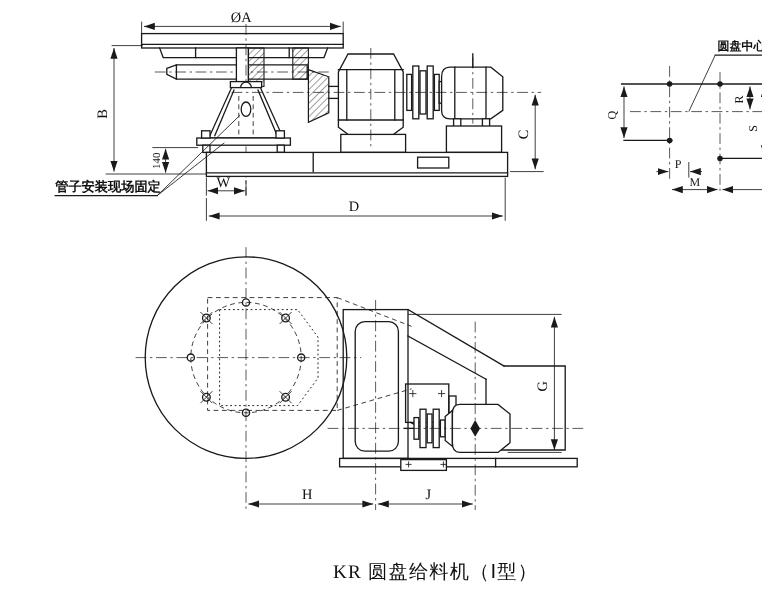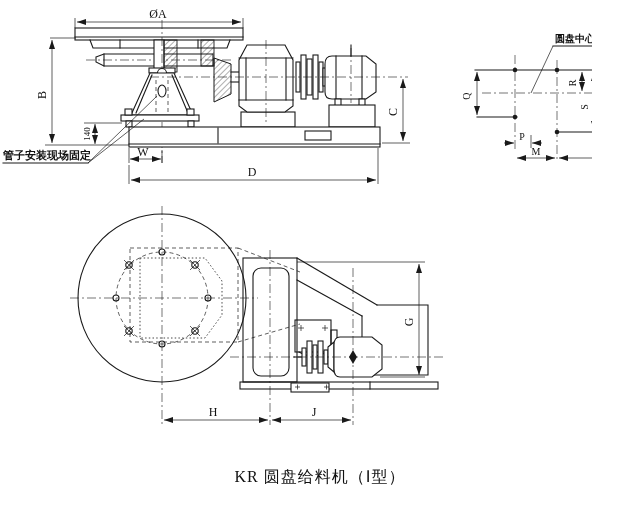--- a/index.html
+++ b/index.html
@@ -1,16 +1,16 @@
 <!DOCTYPE html>
 <html><head>
 <meta charset="utf-8">
 <style>
   html,body{margin:0;padding:0;background:#ffffff;}
-  .page{width:592px;height:508px;position:relative;background:#ffffff;overflow:hidden;}
+  .page{width:592px;height:508px;position:relative;background:#ffffff;overflow:hidden;margin-left:43px;}
   svg{display:block;}
   .o  {fill:none;stroke:#1a1a1a;stroke-width:1.1;stroke-linecap:square;}
   .of {fill:#ffffff;stroke:#1a1a1a;stroke-width:1.1;}
   .ob {fill:#1a1a1a;stroke:none;}
   .d  {fill:none;stroke:#1a1a1a;stroke-width:0.7;}
   .cl {fill:none;stroke:#1a1a1a;stroke-width:0.6;stroke-dasharray:9 3 2 3;}
   .hid{fill:none;stroke:#1a1a1a;stroke-width:0.7;stroke-dasharray:4 3;}
   .dot{fill:none;stroke:#1a1a1a;stroke-width:0.8;stroke-dasharray:1.5 2.2;}
   .dimtxt{font-family:"Liberation Serif",serif;font-size:12px;fill:#111;}
   .dimsm {font-family:"Liberation Serif",serif;font-size:10px;fill:#111;}

